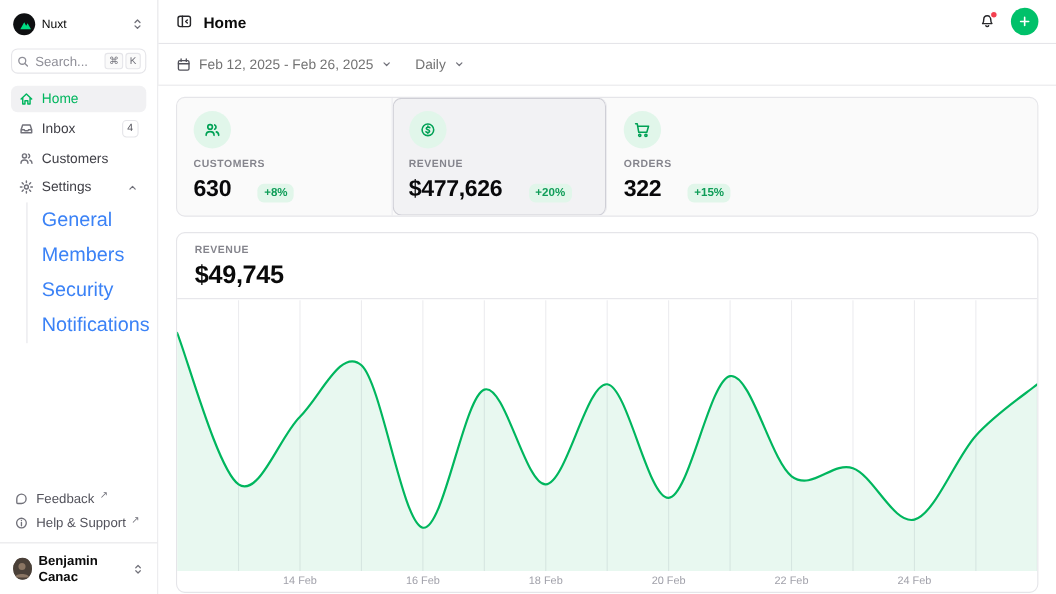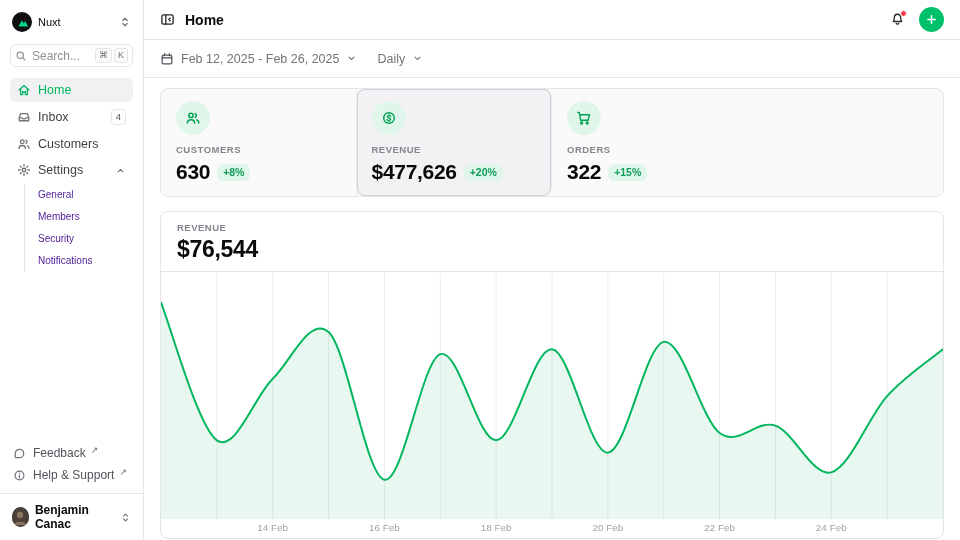--- a/index.html
+++ b/index.html
@@ -33,21 +33,21 @@
   nav{display:flex;flex-direction:column}
   .item{display:flex;align-items:center;gap:7px;padding:5px 7px;border-radius:6px;font-size:12.5px;
         color:var(--text2);margin-bottom:2px;cursor:pointer;font-weight:500}
   .item .nicon{color:#71717a;display:flex}
   .item.active{background:#f1f1f3;color:var(--green)}
   .item.active .nicon{color:var(--green)}
   .badge{margin-left:auto;border:1px solid var(--border);border-radius:4px;font-size:9.5px;
          padding:0 4px;line-height:14px;color:#52525b;background:#fff}
   .caret-r{margin-left:auto;color:#71717a;display:flex}
   .subnav{margin:0 0 2px 14px;border-left:1px solid var(--border);display:flex;flex-direction:column}
-  .subitem{padding:5px 8px 6px 13px;font-size:10px;color:#4c1d95;cursor:pointer;font-weight:500}
+  .subitem{padding:5px 8px 6px 13px;font-size:18px;color:#3b82f6;cursor:pointer;font-weight:500}
   .sb-spacer{flex:1}
   .sb-link{display:flex;align-items:center;gap:7px;font-size:12px;color:#52525b;padding:4px 3px;cursor:pointer;font-weight:500}
   .sb-link .nicon{color:#71717a;display:flex}
   .ext{font-size:9px;color:#71717a;transform:translateY(-3px);margin-left:-2px}
   .user-row{border-top:1px solid var(--border);margin:7px -10px 0;padding:9px 12px 3px;
             display:flex;align-items:center;gap:6px;font-size:12px;font-weight:600;cursor:pointer}
   .avatar{width:20px;height:20px;border-radius:50%;background:#4a4038;display:flex;align-items:center;justify-content:center;overflow:hidden}
   .user-caret{margin-left:auto;color:#71717a;display:flex}
 
   
@@ -69,21 +69,21 @@
 
   
   .stats{display:grid;grid-template-columns:repeat(4,1fr);border:1px solid var(--border);
          border-radius:8px;background:#fafafa;overflow:hidden}
   .stat{padding:12px 15px;border-right:1px solid #ececef;cursor:pointer}
   .stat:last-child{border-right:none}
   .stat.selected{background:#f2f2f4;box-shadow:inset 0 0 0 1px #cfcfd6;border-radius:8px}
   .stat-icon{width:34px;height:34px;border-radius:50%;background:var(--green-soft);color:#00a155;
              display:flex;align-items:center;justify-content:center;margin-bottom:9px}
   .stat-label{font-size:9.5px;letter-spacing:.5px;color:var(--muted);font-weight:600;margin-bottom:5px}
-  .stat-value-row{display:flex;align-items:center;gap:7px}
+  .stat-value-row{display:flex;align-items:flex-end;gap:24px}
   .stat-value{font-size:21px;font-weight:700;letter-spacing:-.3px;color:#09090b}
   .delta{background:var(--green-soft);color:var(--green-deep);font-size:10.5px;font-weight:600;
          border-radius:6px;padding:2px 6px;line-height:13px}
 
   
   .chart-card{margin-top:14px;border:1px solid var(--border);border-radius:8px;overflow:hidden;background:#fff}
   .chart-head{padding:10px 16px 8px;border-bottom:1px solid var(--border)}
   .chart-label{font-size:9.5px;letter-spacing:.5px;color:var(--muted);font-weight:600;margin-bottom:3px}
   .chart-value{font-size:23px;font-weight:700;letter-spacing:-.3px}
   #revenue-chart{display:block;width:100%;height:266px}
@@ -316,21 +316,21 @@
           <div class="stat-value-row">
             <span class="stat-value">322</span>
             <span class="delta">+15%</span>
           </div>
         </div>
       </div>
 
       <div class="chart-card">
         <div class="chart-head">
           <div class="chart-label">REVENUE</div>
-          <div class="chart-value">$76,544</div>
+          <div class="chart-value">$49,745</div>
         </div>
         <svg id="revenue-chart" viewBox="0 0 788 266">
             <line x1="56.285714285714285" y1="0" x2="56.285714285714285" y2="248" stroke="#ececef" stroke-width="1"></line>
             <line x1="112.57142857142857" y1="0" x2="112.57142857142857" y2="248" stroke="#ececef" stroke-width="1"></line>
             <line x1="168.85714285714286" y1="0" x2="168.85714285714286" y2="248" stroke="#ececef" stroke-width="1"></line>
             <line x1="225.14285714285714" y1="0" x2="225.14285714285714" y2="248" stroke="#ececef" stroke-width="1"></line>
             <line x1="281.42857142857144" y1="0" x2="281.42857142857144" y2="248" stroke="#ececef" stroke-width="1"></line>
             <line x1="337.7142857142857" y1="0" x2="337.7142857142857" y2="248" stroke="#ececef" stroke-width="1"></line>
             <line x1="394" y1="0" x2="394" y2="248" stroke="#ececef" stroke-width="1"></line>
             <line x1="450.2857142857143" y1="0" x2="450.2857142857143" y2="248" stroke="#ececef" stroke-width="1"></line>

